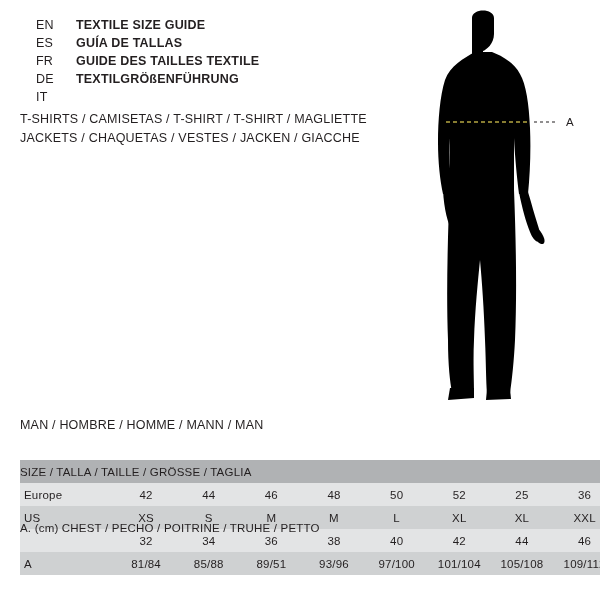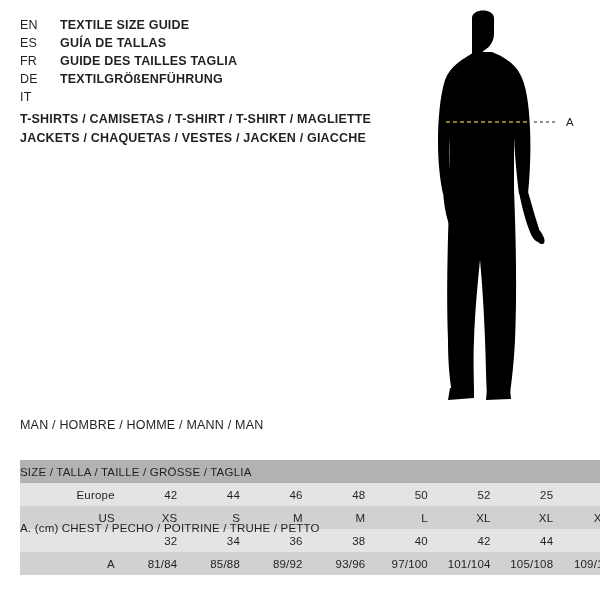--- a/index.html
+++ b/index.html
@@ -18,21 +18,21 @@
   .page {
     position: relative;
     width: 600px;
     height: 600px;
     box-sizing: border-box;
   }
 
   
   .lang-block {
     position: absolute;
-    left: 20px;
+    left: 36px;
     top: 16px;
     width: 340px;
   }
   .lang-row {
     display: flex;
     align-items: baseline;
     line-height: 18px;
     font-size: 12.5px;
     letter-spacing: 0.2px;
   }
@@ -44,21 +44,20 @@
     flex: 1 1 auto;
     font-weight: bold;
   }
 
   
   .cats {
     position: absolute;
     left: 20px;
     top: 110px;
     width: 400px;
-    font-weight: bold;
   }
   .cat-line {
     font-size: 12.5px;
     line-height: 19px;
     letter-spacing: 0.2px;
   }
 
   
   .figure-wrap {
     position: absolute;
@@ -109,25 +108,24 @@
   }
   .row-light td {
     background: #e3e4e5;
   }
   .row-mid td {
     background: #cfd1d2;
   }
   .col-label {
     padding-left: 4px !important;
     width: 86px;
-    text-align: right;
   }
   .col-v {
     width: 59.5px;
-    text-align: right;
+    text-align: center;
   }
 
   .footnote {
     position: absolute;
     left: 20px;
     top: 522px;
     font-size: 11.5px;
     letter-spacing: 0.2px;
   }
 </style>
@@ -140,21 +138,21 @@
     <div class="lang-row">
       <span class="lang-code">EN</span>
       <span class="lang-text">TEXTILE SIZE GUIDE</span>
     </div>
     <div class="lang-row">
       <span class="lang-code">ES</span>
       <span class="lang-text">GUÍA DE TALLAS</span>
     </div>
     <div class="lang-row">
       <span class="lang-code">FR</span>
-      <span class="lang-text">GUIDE DES TAILLES TAGLIA</span>
+      <span class="lang-text">GUIDE DES TAILLES TEXTILE</span>
     </div>
     <div class="lang-row">
       <span class="lang-code">DE</span>
       <span class="lang-text">TEXTILGRÖßENFÜHRUNG</span>
     </div>
     <div class="lang-row">
       <span class="lang-code">IT</span>
     </div>
   </div>
 
@@ -249,21 +247,21 @@
         <td class="col-v">38</td>
         <td class="col-v">40</td>
         <td class="col-v">42</td>
         <td class="col-v">44</td>
         <td class="col-v">46</td>
       </tr>
       <tr class="row-mid">
         <td class="col-label">A</td>
         <td class="col-v">81/84</td>
         <td class="col-v">85/88</td>
-        <td class="col-v">89/92</td>
+        <td class="col-v">89/51</td>
         <td class="col-v">93/96</td>
         <td class="col-v">97/100</td>
         <td class="col-v">101/104</td>
         <td class="col-v">105/108</td>
         <td class="col-v">109/112</td>
       </tr>
     </tbody>
   </table>
 
   <div class="footnote">A. (cm) CHEST / PECHO / POITRINE / TRUHE / PETTO</div>

